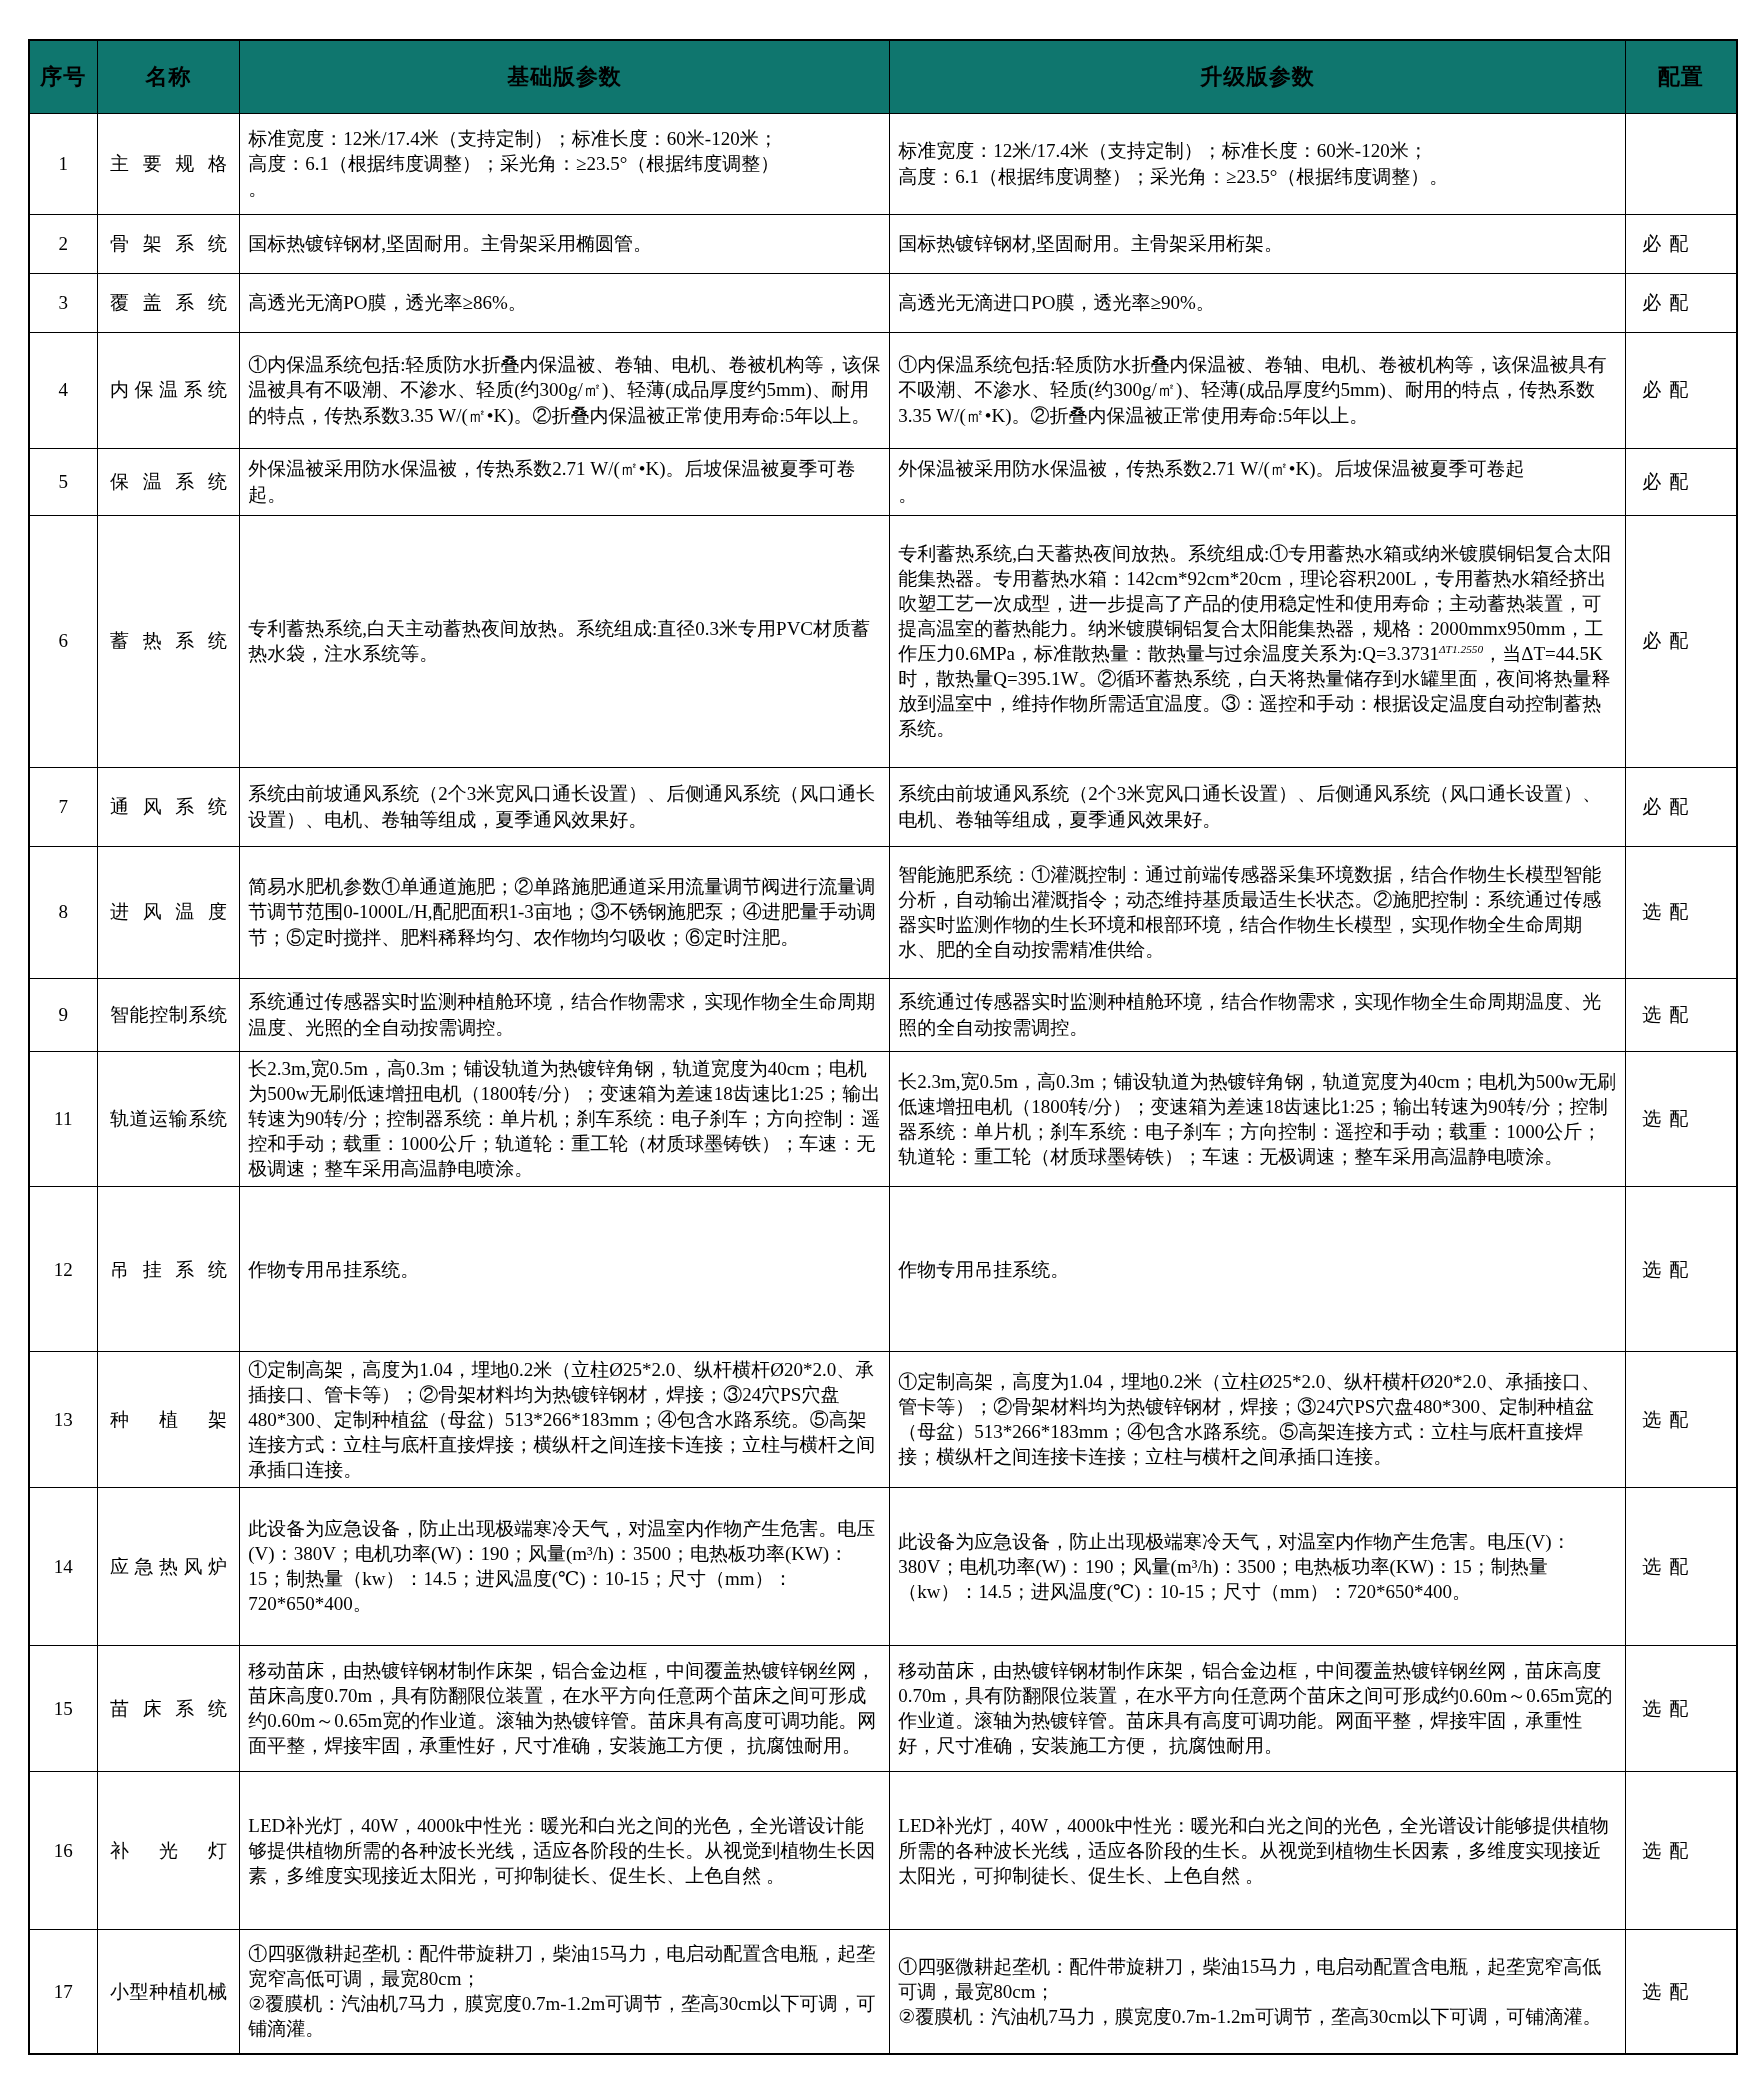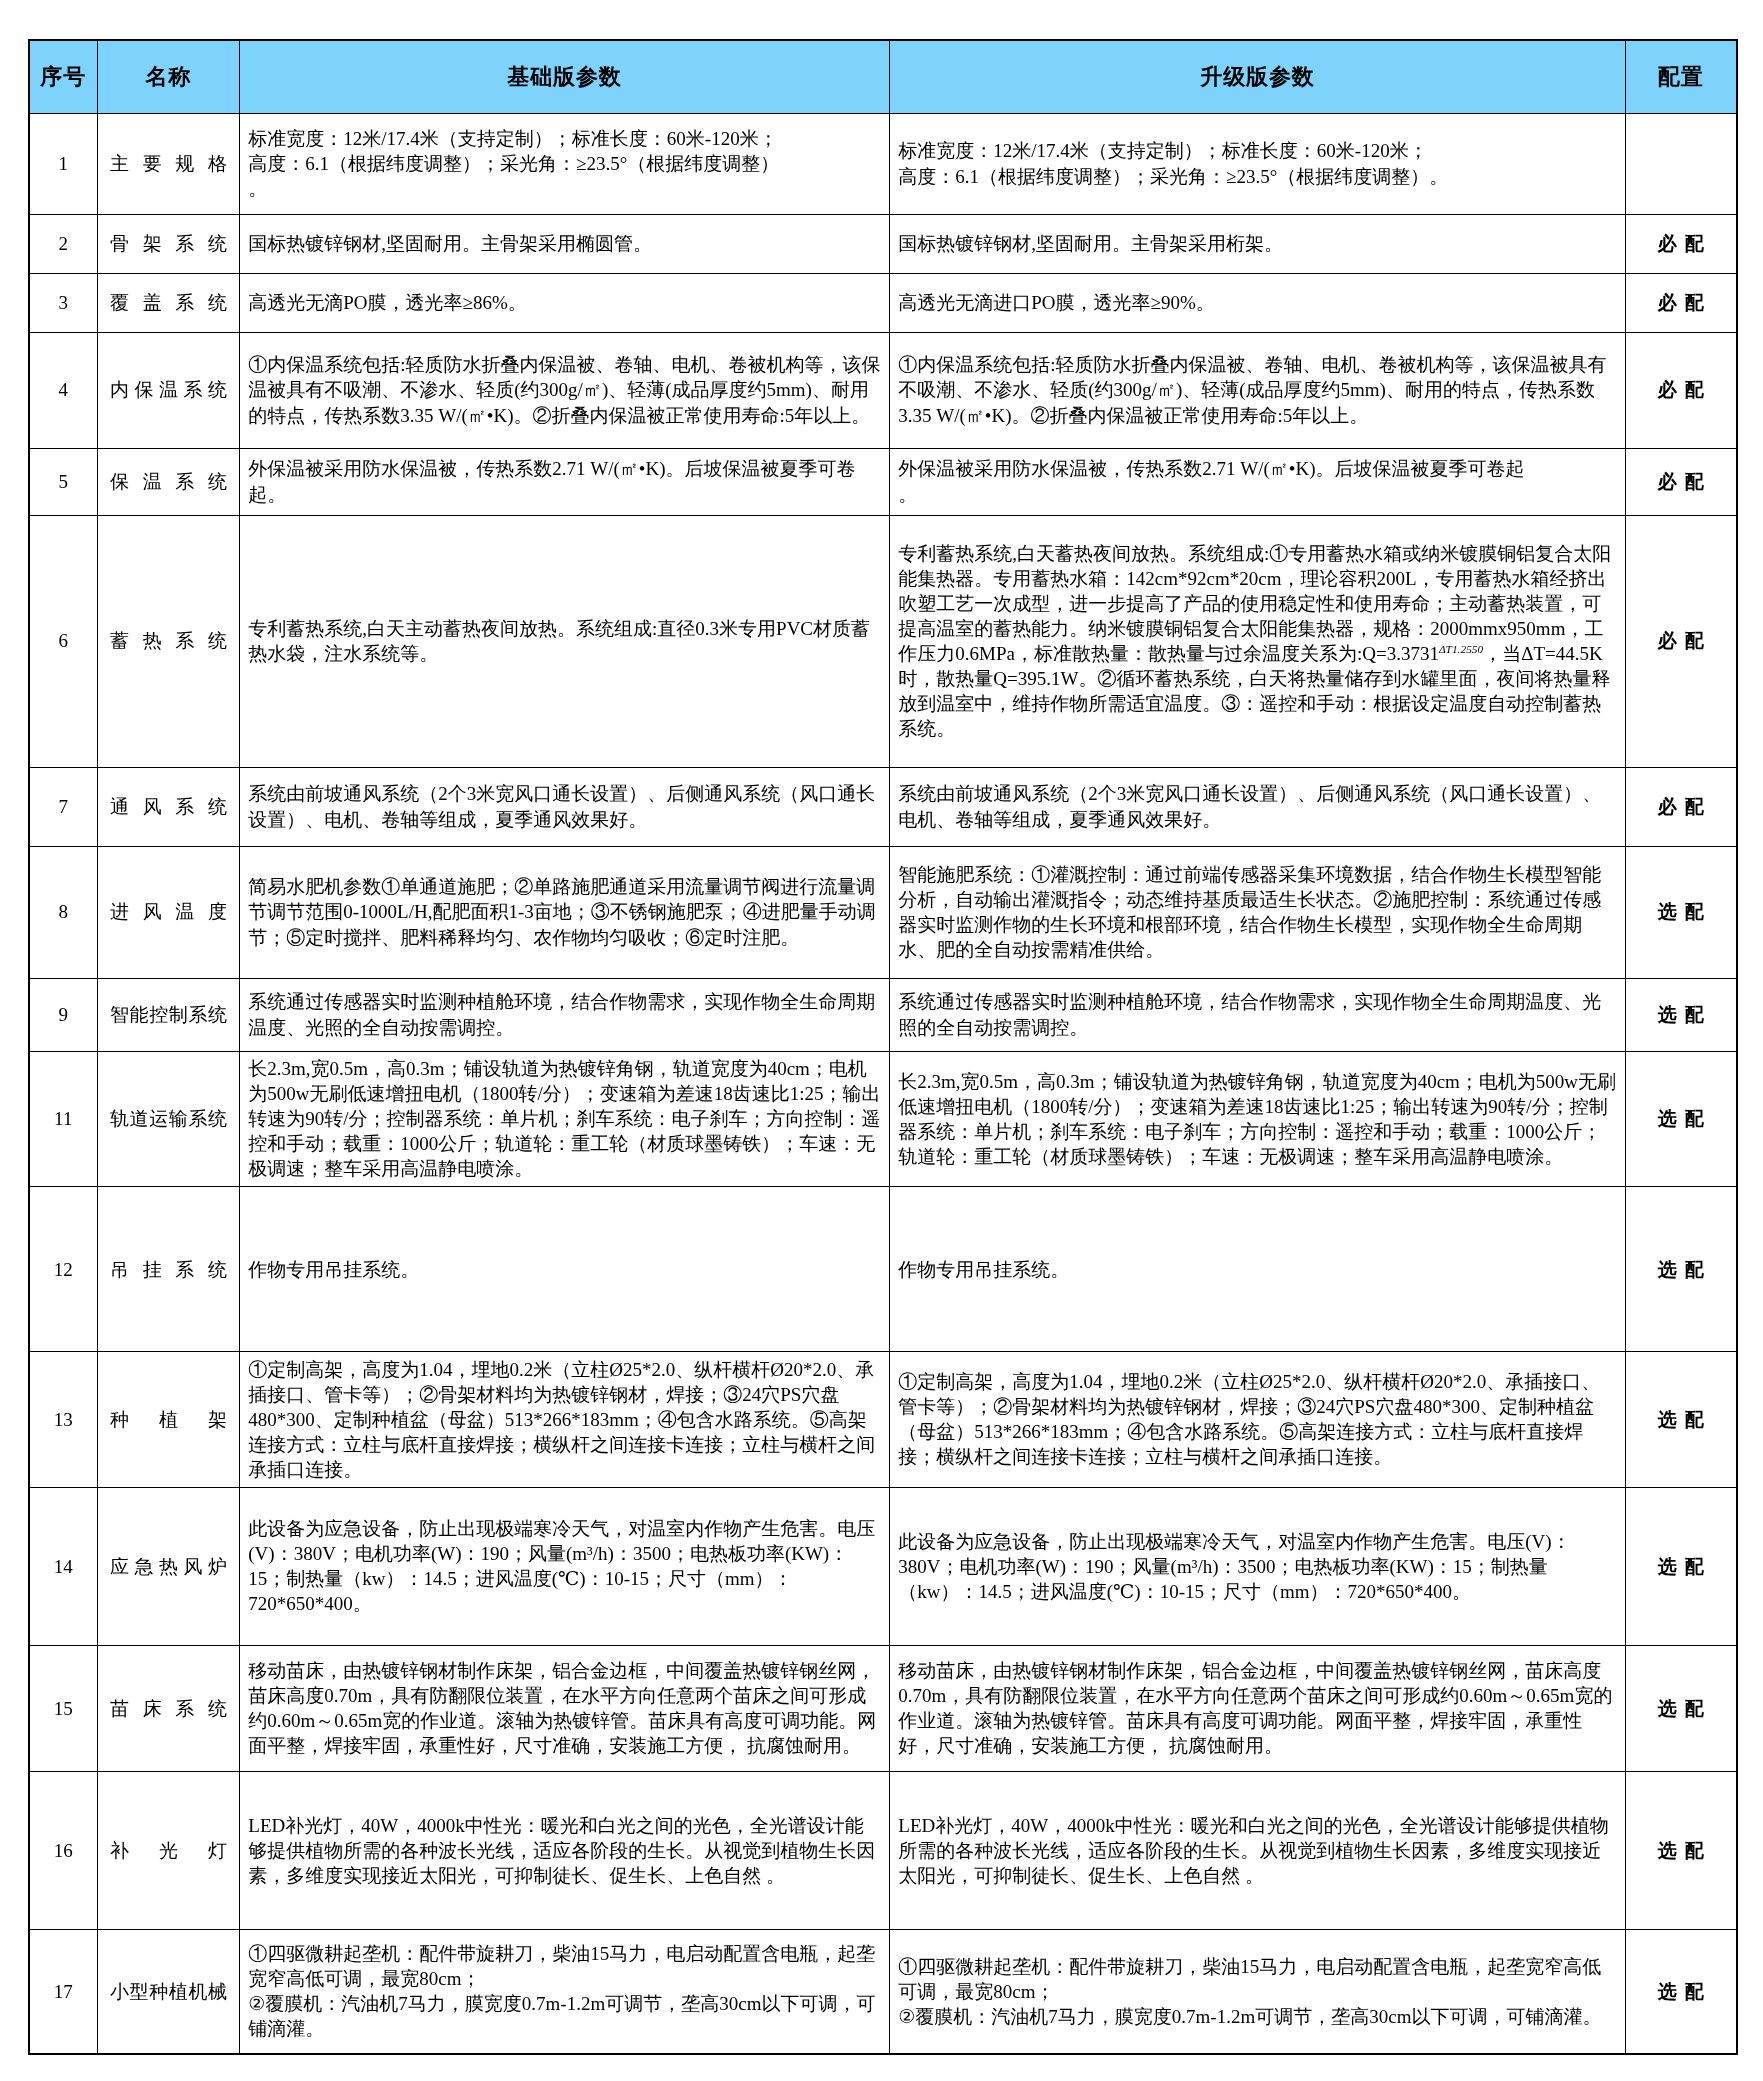--- a/index.html
+++ b/index.html
@@ -11,21 +11,21 @@
   }
   .sheet{padding:39px 27.5px 0 27.5px;}
   table.spec{
     border-collapse:collapse;
     table-layout:fixed;
     width:1708px;
     border:2.8px solid #000;
   }
   th,td{border:1.8px solid #000;box-sizing:border-box;}
   thead th{
-    background:#7dd3fc;
+    background:#0f766e;
     height:73px;
     font-size:22px;
     font-weight:bold;
     text-align:center;
     vertical-align:middle;
     letter-spacing:0.9px;
   }
   td{
     font-size:19px;
     line-height:1.32;
@@ -36,24 +36,23 @@
   td.c-name{
     text-align:justify;
     text-align-last:justify;
     padding:3px 12px;
   }
   td.c-basic,td.c-upg{
     text-align:left;
     white-space:pre-line;
   }
   td.c-cfg{
-    text-align:center;
+    text-align:left;
     letter-spacing:0.42em;
     text-indent:0.42em;
-    font-weight:bold;
   }
   sup{font-size:0.6em;line-height:0;font-style:italic;}
   
   tbody tr:nth-child(1){height:101px;}
   tbody tr:nth-child(2){height:59px;}
   tbody tr:nth-child(3){height:59px;}
   tbody tr:nth-child(4){height:116px;}
   tbody tr:nth-child(5){height:67px;}
   tbody tr:nth-child(6){height:252px;}
   tbody tr:nth-child(7){height:79px;}

